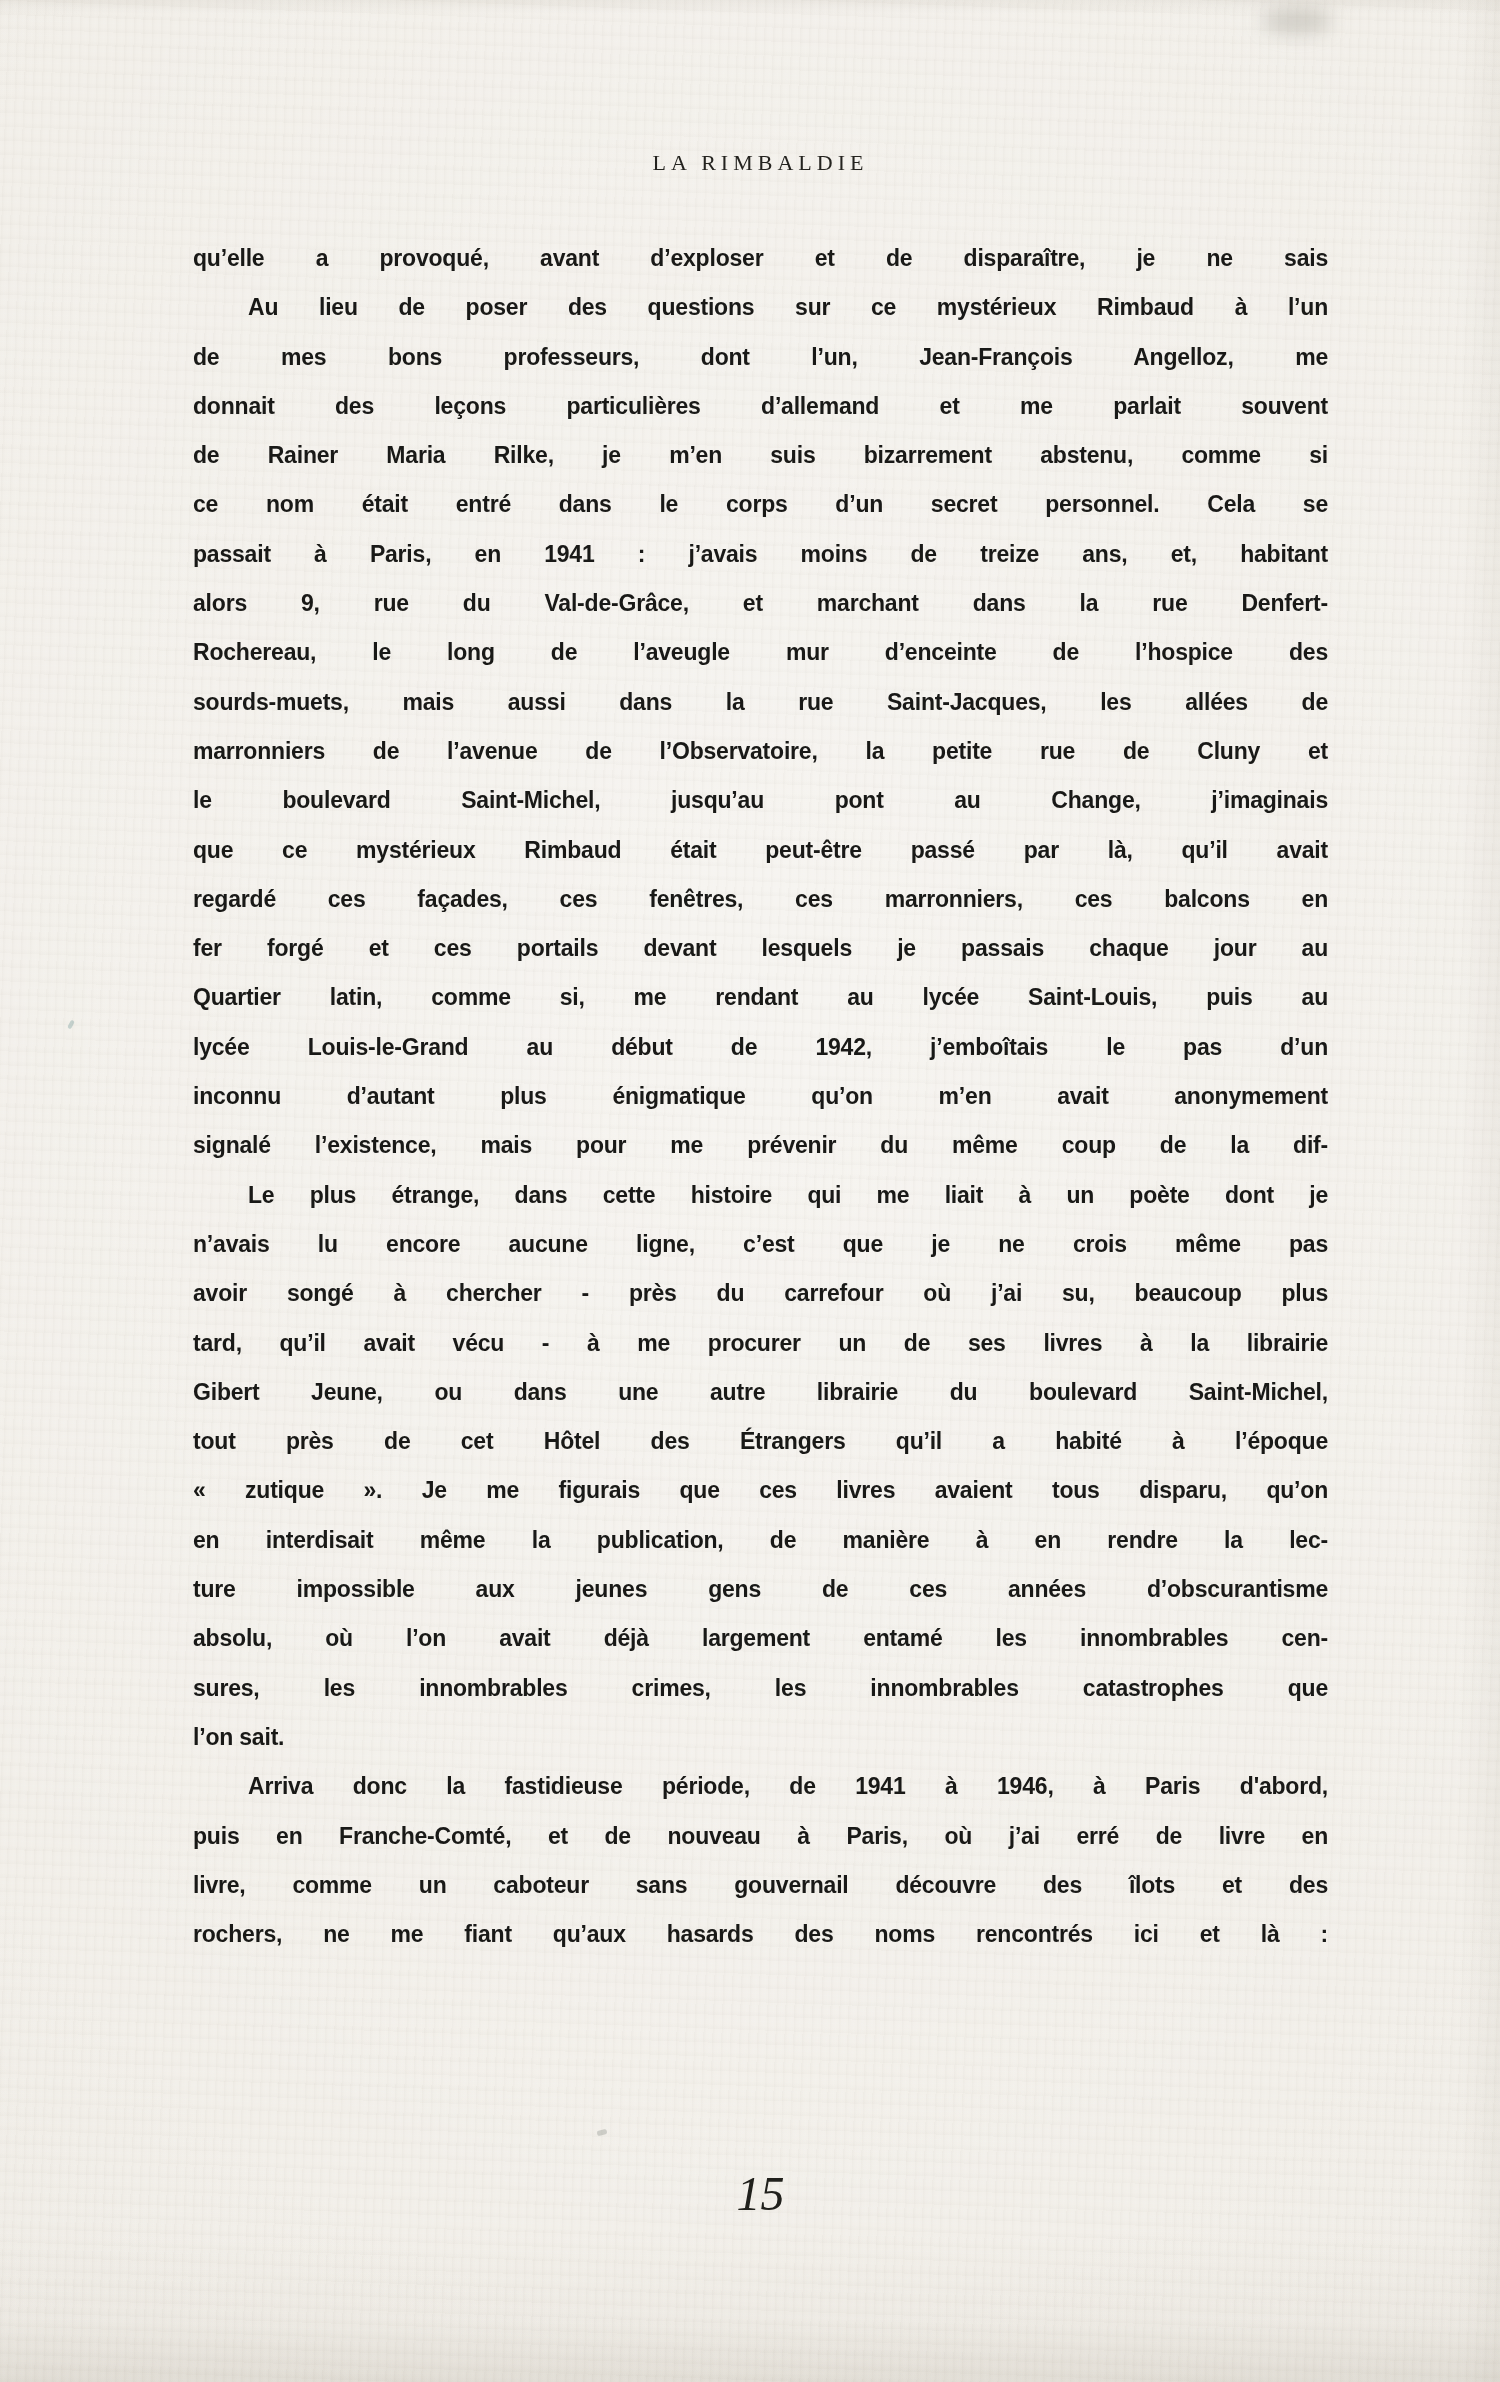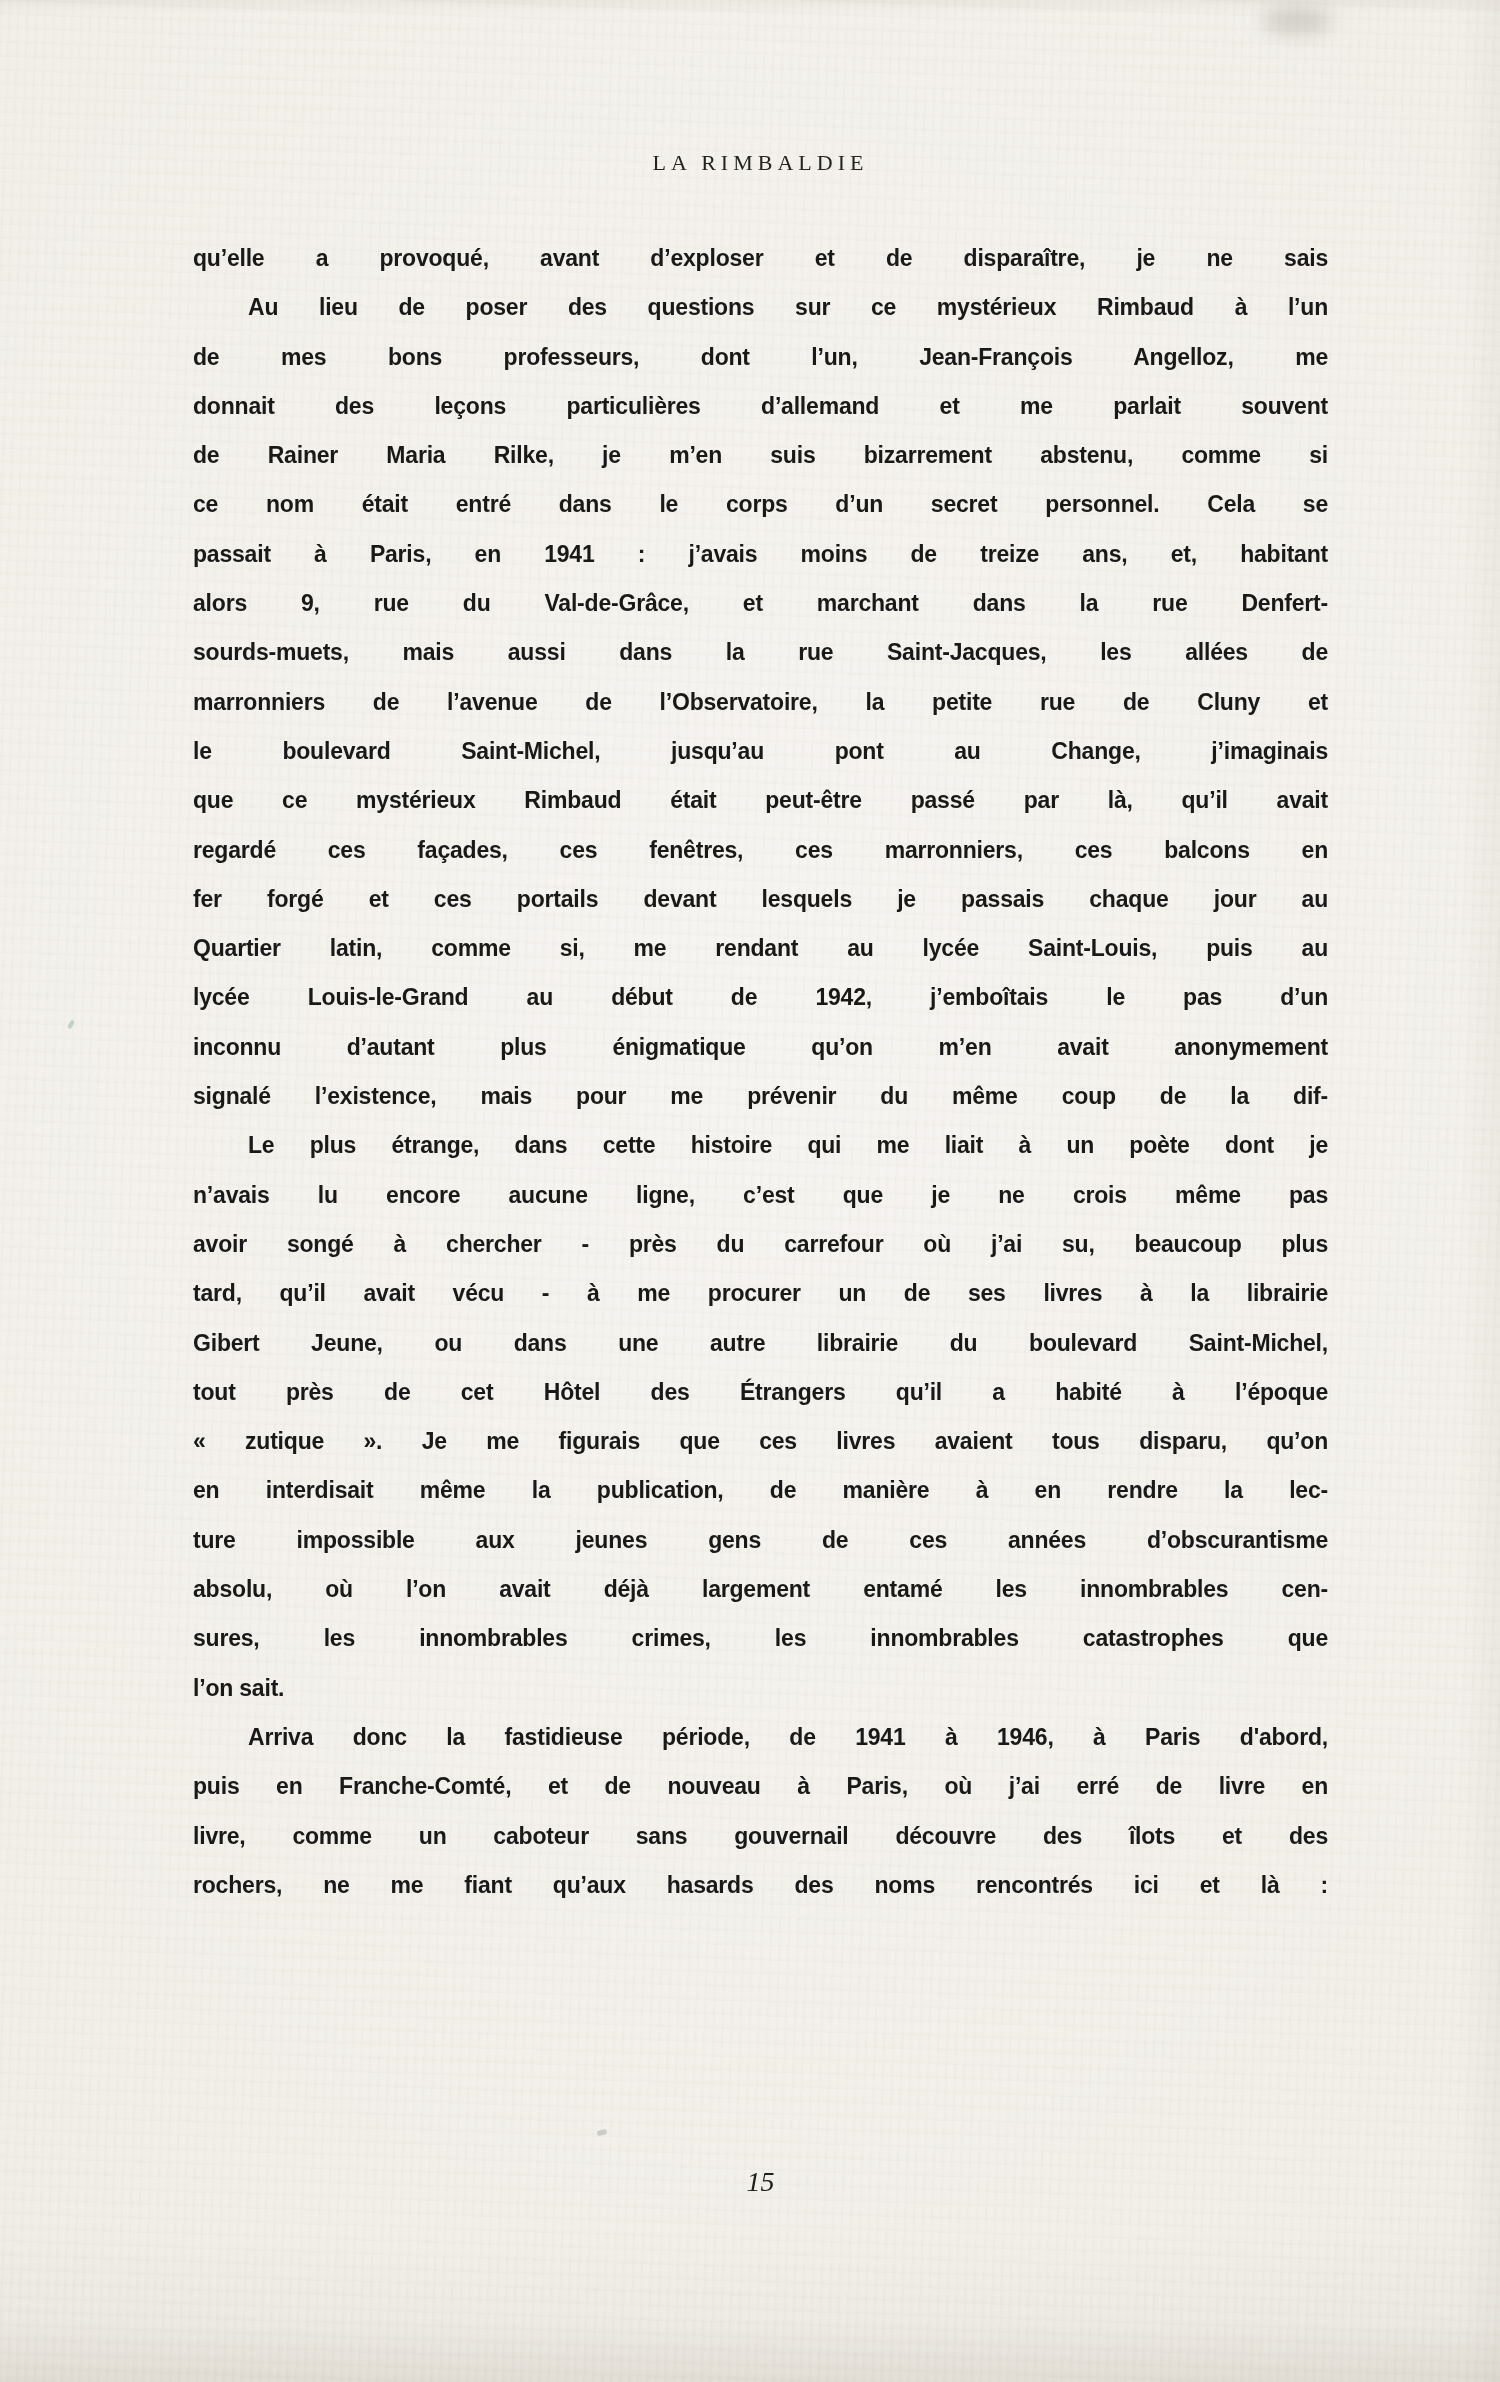--- a/index.html
+++ b/index.html
@@ -60,21 +60,21 @@
   .line.endline { text-align-last: left; }
   .line.indent { text-indent: 55px; }
   .folio {
     position: absolute;
     top: 2166px;
     left: 193px;
     width: 1135px;
     text-align: center;
     font-family: "Liberation Serif", serif;
     font-style: italic;
-    font-size: 28px;
+    font-size: 48px;
     color: #20201c;
   }
   .scan-speck {
     position: absolute;
     background: rgba(120,130,128,0.45);
     border-radius: 2px;
     pointer-events: none;
   }
   .speck-1 { left: 69px; top: 1020px; width: 4px; height: 9px; transform: rotate(28deg); background: rgba(110,150,150,0.35); }
   .speck-2 { left: 597px; top: 2130px; width: 10px; height: 5px; transform: rotate(-15deg); background: rgba(120,125,120,0.30); }
@@ -99,20 +99,21 @@
 
 <div class="body-text" style="color: rgb(25, 25, 23);">
     <div class="line">qu’elle a provoqué, avant d’exploser et de disparaître, je ne sais</div>
     <div class="line indent">Au lieu de poser des questions sur ce mystérieux Rimbaud à l’un</div>
     <div class="line">de mes bons professeurs, dont l’un, Jean-François Angelloz, me</div>
     <div class="line">donnait des leçons particulières d’allemand et me parlait souvent</div>
     <div class="line">de Rainer Maria Rilke, je m’en suis bizarrement abstenu, comme si</div>
     <div class="line">ce nom était entré dans le corps d’un secret personnel. Cela se</div>
     <div class="line">passait à Paris, en 1941 : j’avais moins de treize ans, et, habitant</div>
     <div class="line">alors 9, rue du Val-de-Grâce, et marchant dans la rue Denfert-</div>
+    <div class="line">Rochereau, le long de l’aveugle mur d’enceinte de l’hospice des</div>
     <div class="line">sourds-muets, mais aussi dans la rue Saint-Jacques, les allées de</div>
     <div class="line">marronniers de l’avenue de l’Observatoire, la petite rue de Cluny et</div>
     <div class="line">le boulevard Saint-Michel, jusqu’au pont au Change, j’imaginais</div>
     <div class="line">que ce mystérieux Rimbaud était peut-être passé par là, qu’il avait</div>
     <div class="line">regardé ces façades, ces fenêtres, ces marronniers, ces balcons en</div>
     <div class="line">fer forgé et ces portails devant lesquels je passais chaque jour au</div>
     <div class="line">Quartier latin, comme si, me rendant au lycée Saint-Louis, puis au</div>
     <div class="line">lycée Louis-le-Grand au début de 1942, j’emboîtais le pas d’un</div>
     <div class="line">inconnu d’autant plus énigmatique qu’on m’en avait anonymement</div>
     <div class="line">signalé l’existence, mais pour me prévenir du même coup de la dif-</div>

